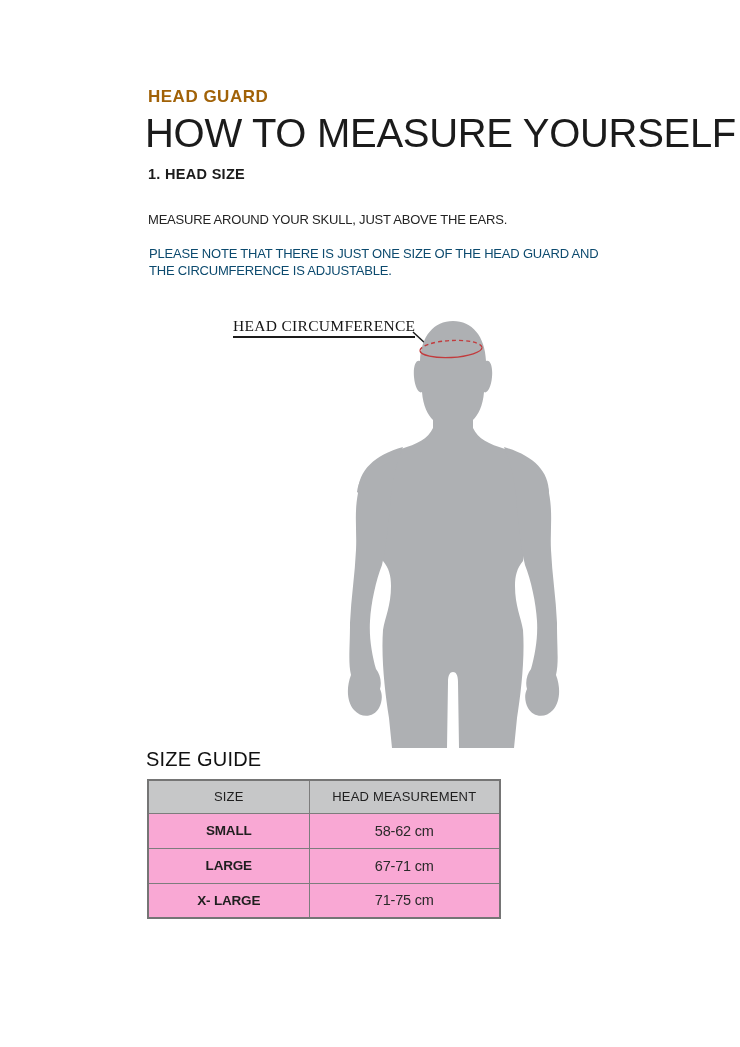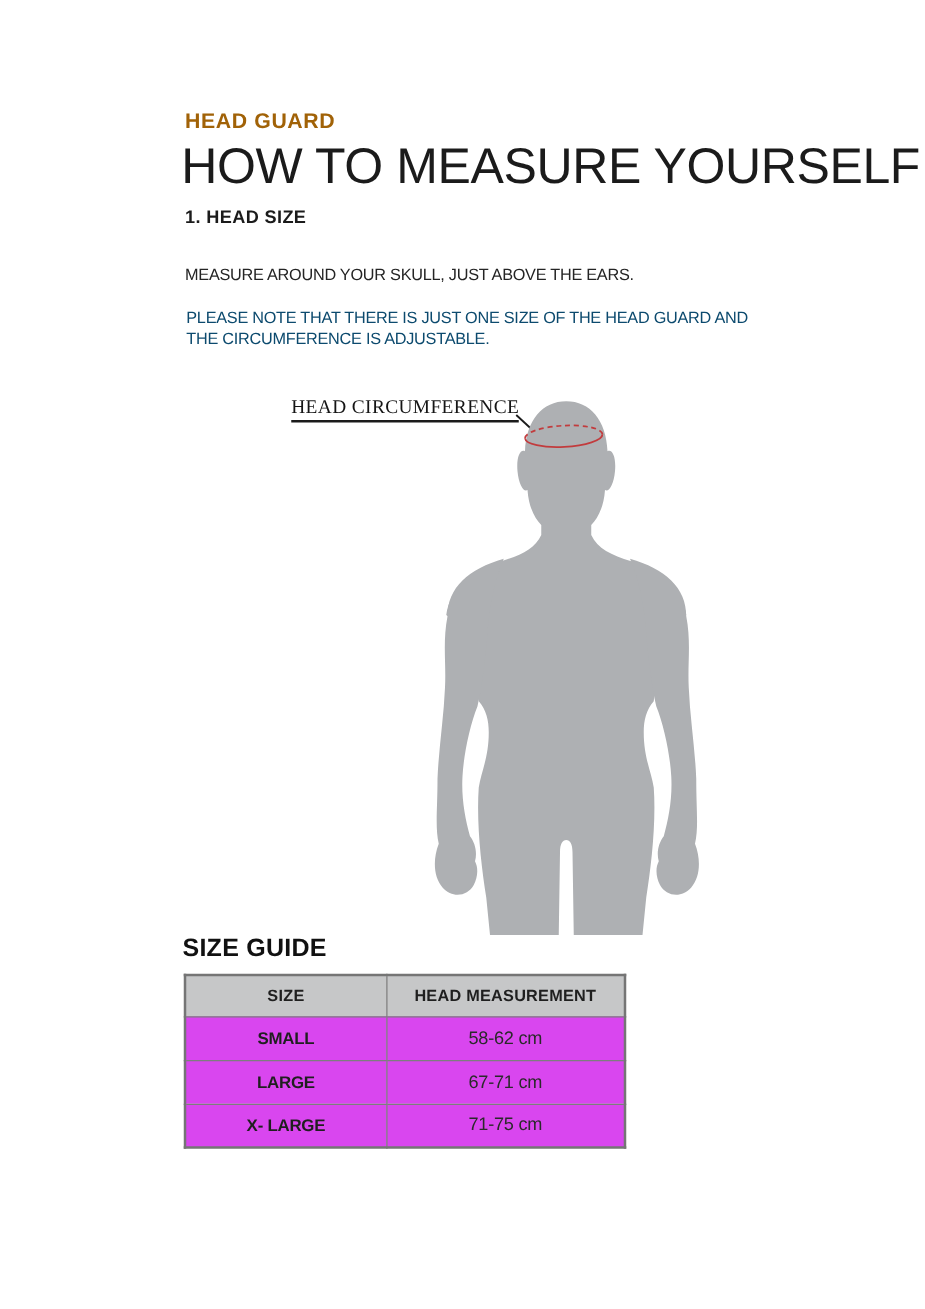--- a/index.html
+++ b/index.html
@@ -34,34 +34,34 @@
   .circum-wrap{
     left:233px;top:317px;display:flex;align-items:flex-start;
   }
   .circum-label{
     font-family:"Liberation Serif", serif;font-size:15.5px;letter-spacing:.3px;color:#151515;
     border-bottom:2px solid #1b1b1b;padding-bottom:1px;white-space:nowrap;text-align:right;
   }
   .leader-svg{width:22px;height:20px;margin-top:13px;margin-left:-3px;}
   .figure-svg{left:345px;top:318px;width:217px;height:430px;}
   .size-guide-heading{
-    left:146px;top:748px;font-size:20px;font-weight:bold;letter-spacing:.2px;color:#111;
+    left:146px;top:748px;font-size:20px;font-weight:normal;letter-spacing:.2px;color:#111;
   }
   table.size-table{
     position:absolute;left:147px;top:779px;width:352px;
     border-collapse:collapse;table-layout:fixed;
   }
   table.size-table th, table.size-table td{
     border:1.5px solid var(--table-border);text-align:center;vertical-align:middle;
   }
   table.size-table{border:2px solid #757575;}
   table.size-table th{
-    background:var(--table-header-bg);height:33px;font-size:13px;font-weight:bold;color:#1f1f1f;letter-spacing:.2px;
+    background:var(--table-header-bg);height:33px;font-size:13px;font-weight:normal;color:#1f1f1f;letter-spacing:.2px;
   }
-  table.size-table td{height:35px;background:#d946ef;}
+  table.size-table td{height:35px;background:#f9a8d4;}
   td.size-cell{font-size:13.5px;font-weight:bold;color:#1f1f1f;letter-spacing:-.2px;}
   td.measure-cell{font-size:14.5px;font-weight:normal;color:#2a2a2a;letter-spacing:-.2px;}
   col.c-size{width:161px;} col.c-measure{width:191px;}
 </style>
 </head>
 <body>
 
 <div class="abs product-name">HEAD GUARD</div>
 <h1 class="abs page-title">HOW TO MEASURE YOURSELF</h1>
 

